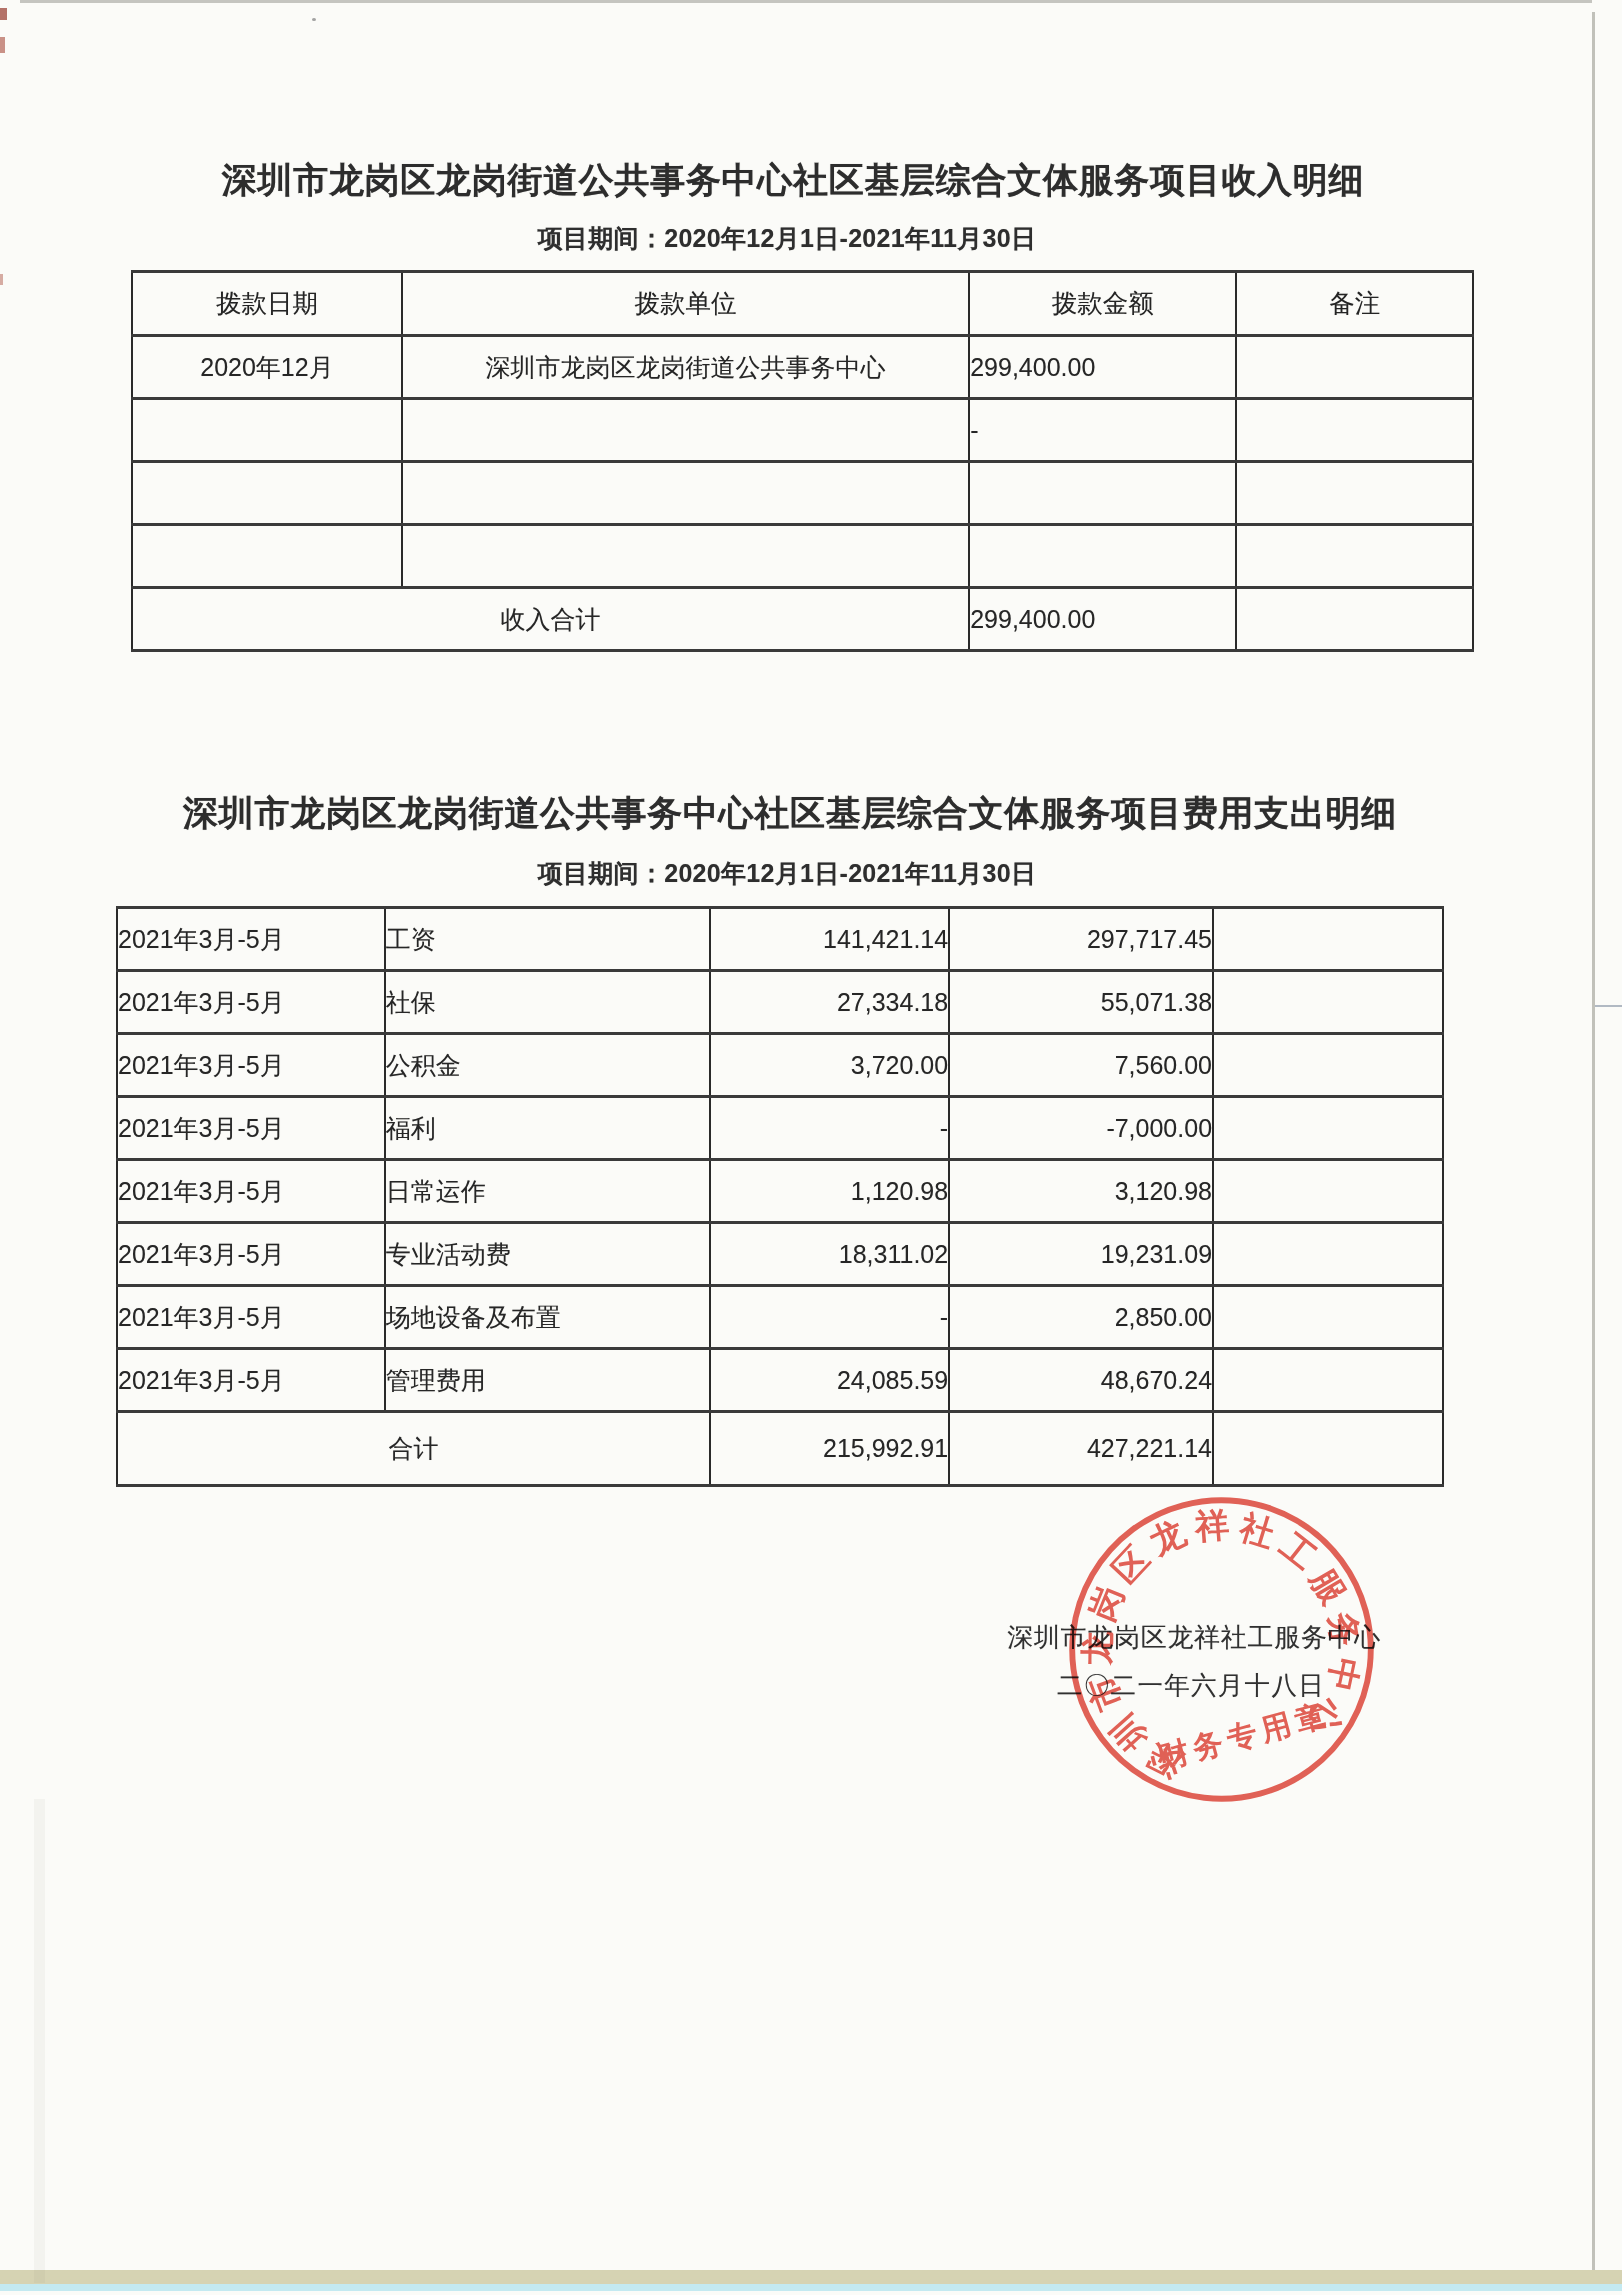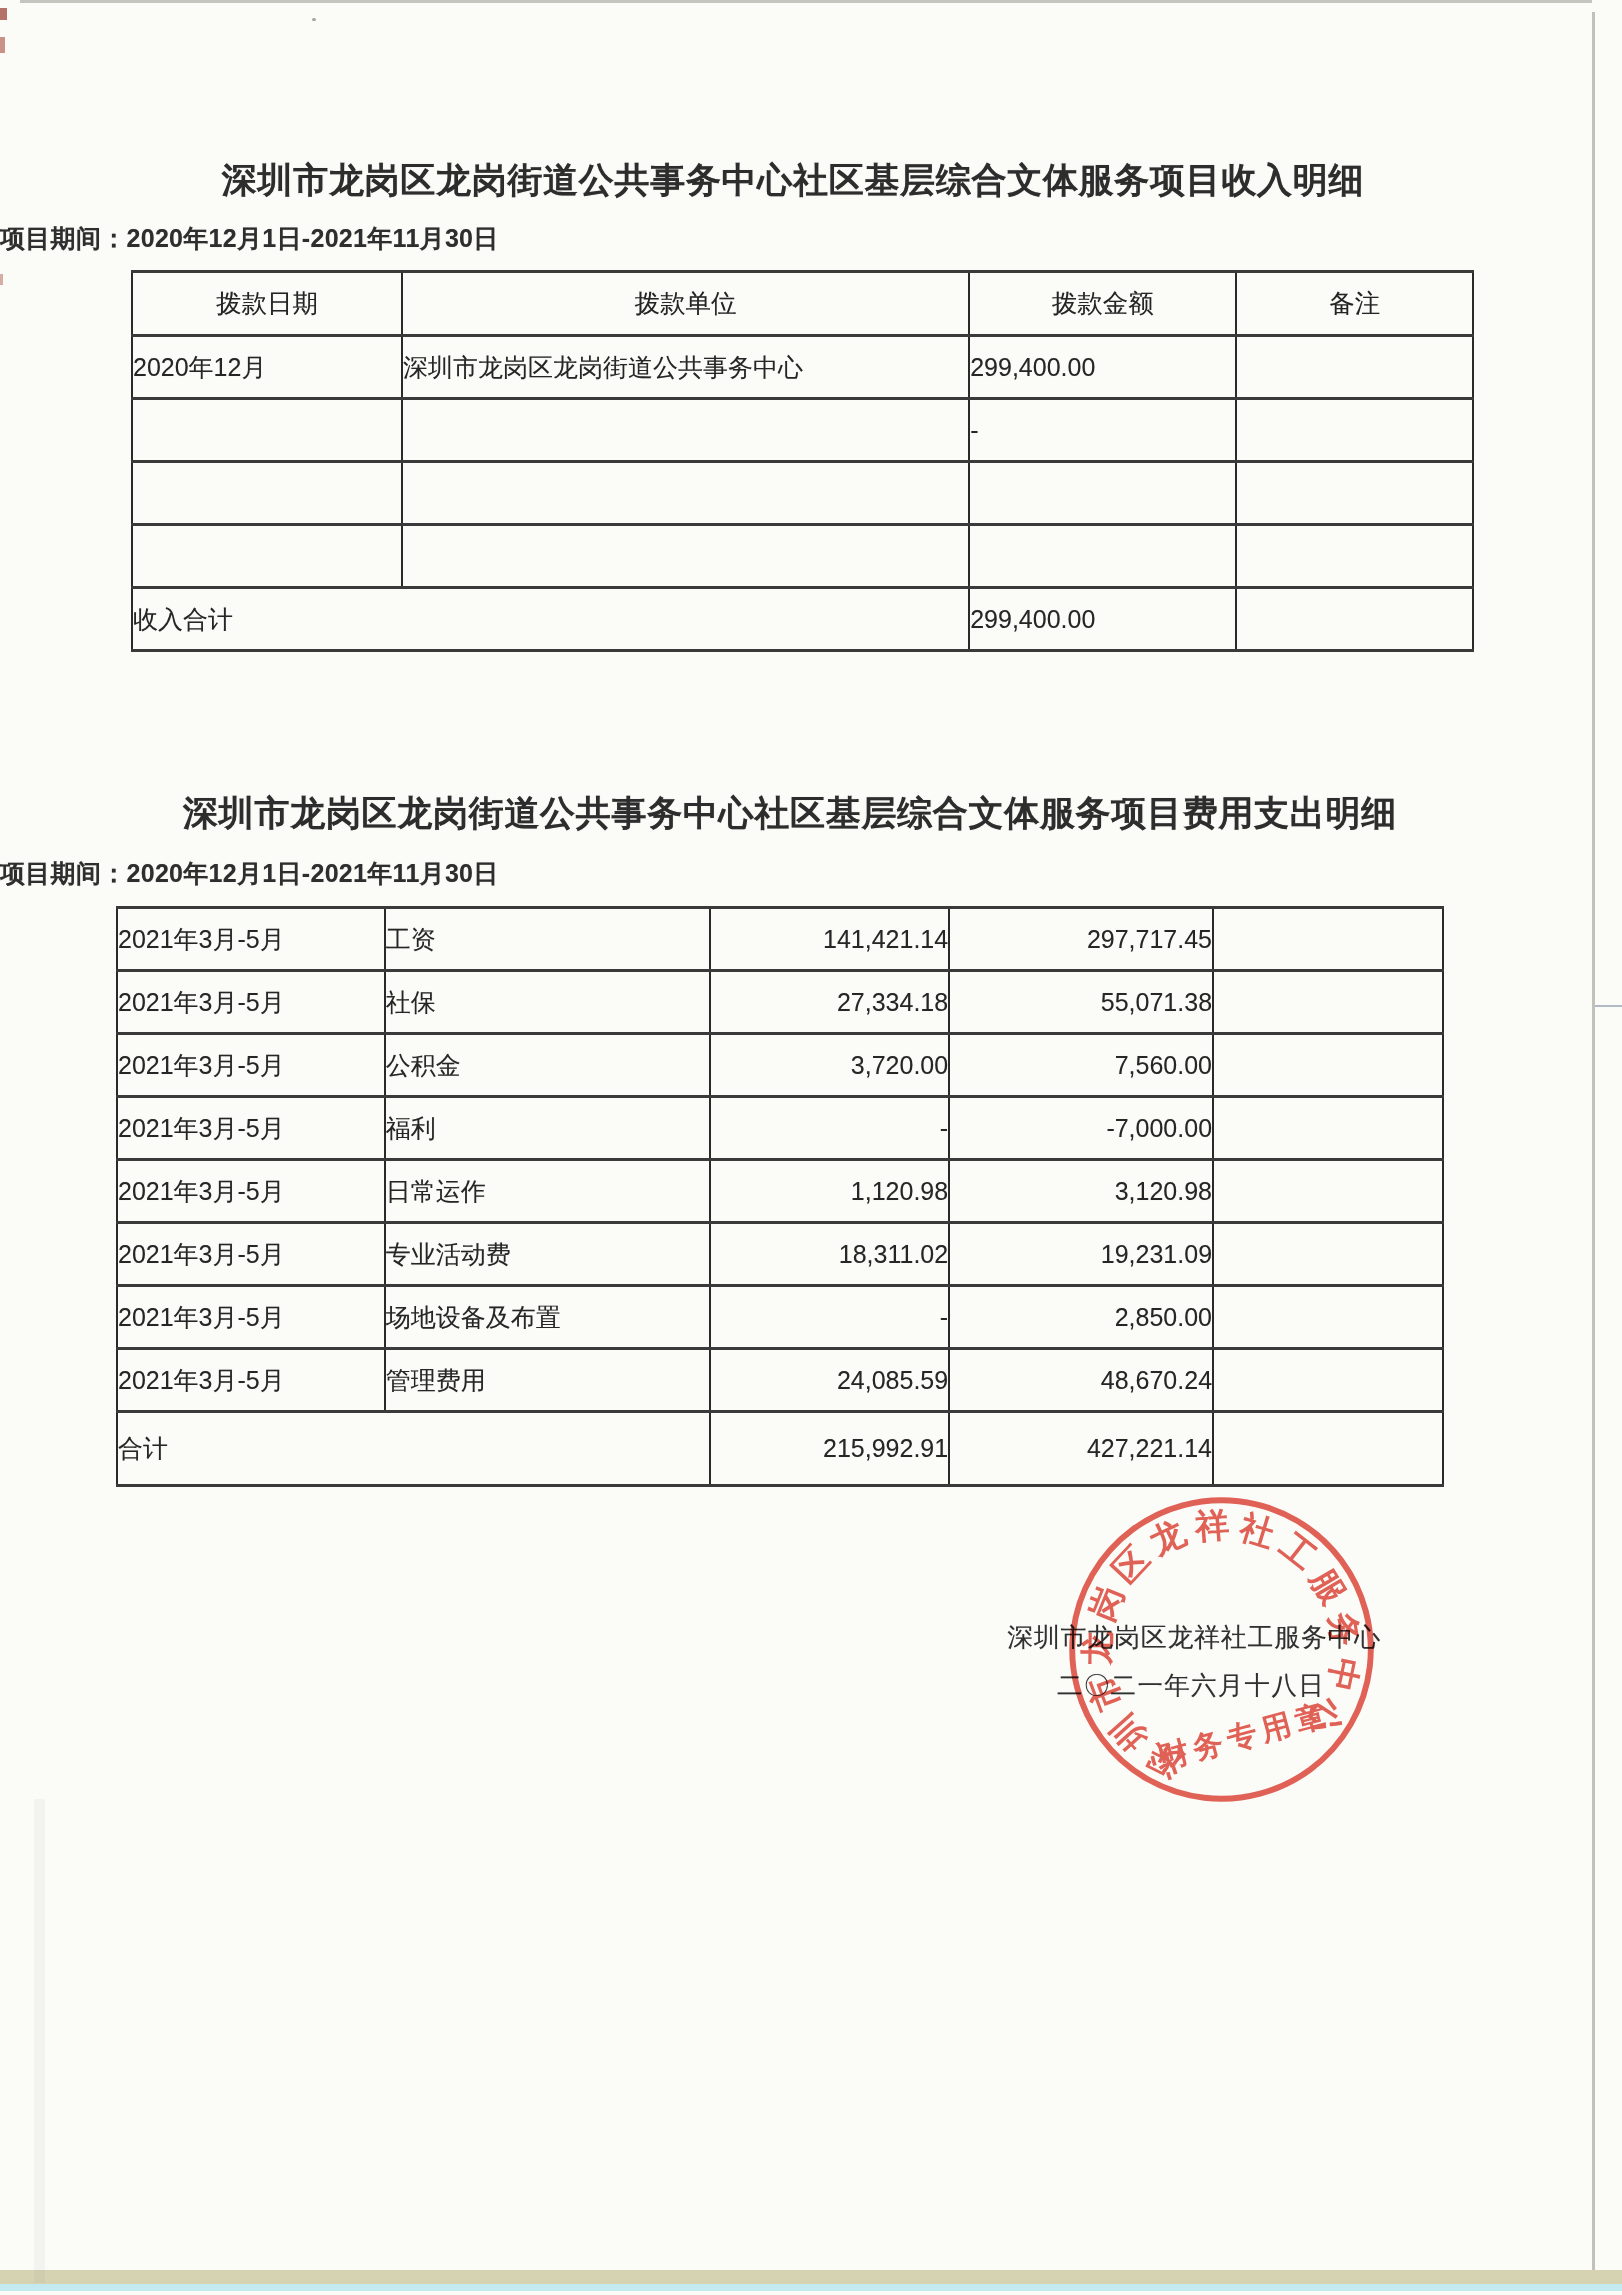--- a/index.html
+++ b/index.html
@@ -12,21 +12,21 @@
   
   .doc-title{
     position:absolute;left:0;text-align:center;
     font-size:35px;font-weight:700;color:#2d2d2d;
     letter-spacing:0.7px;white-space:nowrap;
     text-shadow:0 0 0.7px rgba(40,40,40,.45);
   }
   .t1{top:157px;width:1586px;}
   .t2{top:790px;width:1580px;}
   .doc-subtitle{
-    position:absolute;left:0;
+    position:absolute;left:0;text-align:center;
     font-size:25px;font-weight:700;color:#2e2e2e;
     letter-spacing:0.3px;white-space:nowrap;
     text-shadow:0 0 0.7px rgba(40,40,40,.35);
   }
   .s1{top:222px;width:1574px;}
   .s2{top:857px;width:1574px;}
   
   table.tbl{
     position:absolute;border-collapse:collapse;table-layout:fixed;
   }
@@ -40,21 +40,21 @@
   }
   table.tbl th{font-size:25.5px;text-align:center;color:#242424;}
   .tbl1{left:131px;top:270px;width:1343px;}
   .tbl2{left:116px;top:906px;width:1328px;}
   .tbl1 tr.hdr{height:64px;}
   .tbl1 tr.row{height:63px;}
   .tbl1 tr.foot{height:63px;}
   .tbl2 tr.hdr{height:62px;}
   .tbl2 tr.row{height:63px;}
   .tbl2 tr.foot{height:74px;}
-  .c-center{}
+  .c-center{text-align:center;}
   .c-left{text-align:left;padding-left:6.5px;}
   .c-left2{text-align:left;padding-left:9.2px;}
   .c-right{text-align:left;padding-right:39px;}
   .c-right2{text-align:right;padding-right:43px;}
   
   .sig-org{
     position:absolute;top:1620px;left:1001px;width:380px;
     text-align:right;font-size:26px;color:#303030;letter-spacing:0.7px;
     white-space:nowrap;text-shadow:0 0 0.7px rgba(40,40,40,.3);
   }

